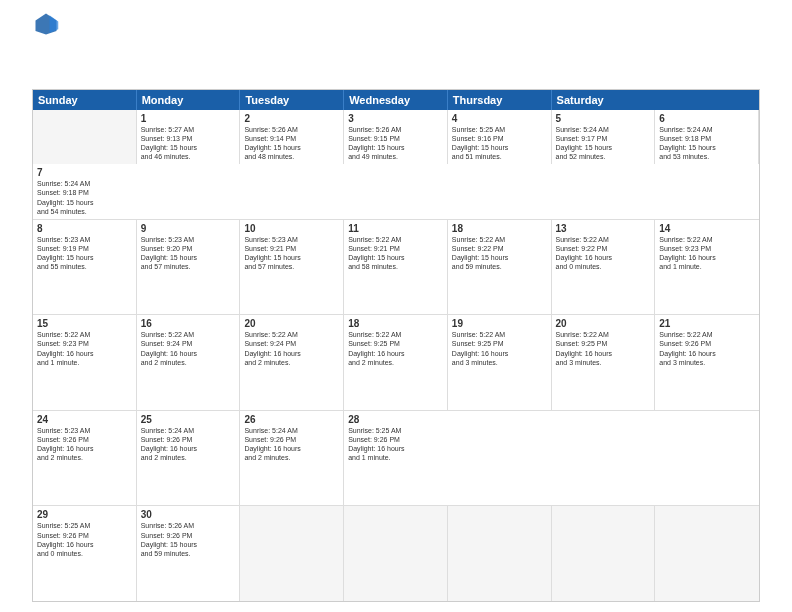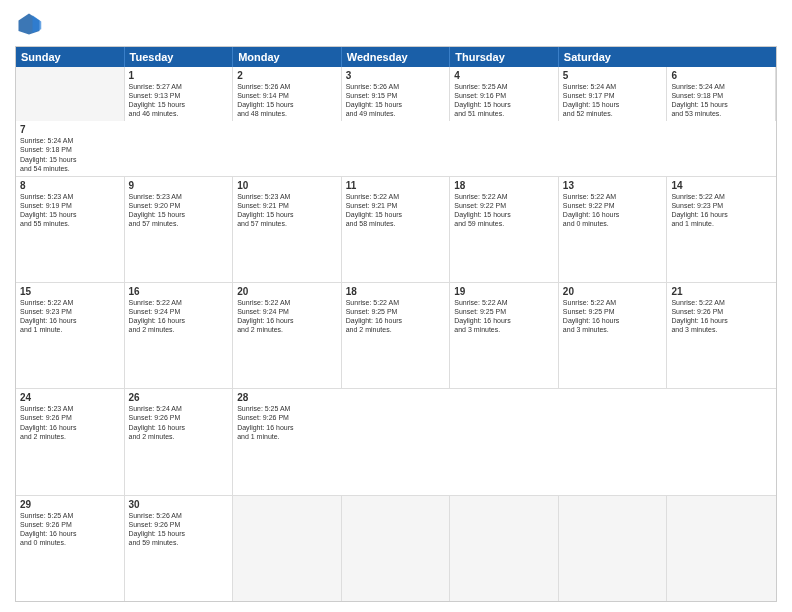--- a/index.html
+++ b/index.html
@@ -6,23 +6,24 @@
     body {
       font-family: Arial, sans-serif;
       background: #fff;
       width: 792px;
       height: 612px;
       overflow: hidden;
     }
     .page {
       width: 792px;
       height: 612px;
-      padding: 10px 15px;
+      padding: 10px 32px;
       display: flex;
       flex-direction: column;
+      gap: 43px;
     }
     .header {
       display: flex;
       justify-content: space-between;
       align-items: flex-start;
       margin-bottom: 8px;
     }
     .logo {
       display: flex;
       align-items: center;
@@ -126,22 +127,22 @@
     </div>
     <div class="title-block">
       <h1></h1>
       <h2></h2>
     </div>
   </div>
 
   <div class="calendar">
     <div class="cal-header">
     <div class="cal-header-cell">Sunday</div>
+        <div class="cal-header-cell">Monday</div>
         <div class="cal-header-cell">Tuesday</div>
-        <div class="cal-header-cell">Monday</div>
         <div class="cal-header-cell">Wednesday</div>
         <div class="cal-header-cell">Thursday</div>
         <div class="cal-header-cell">Saturday</div>
       </div>
     <div class="cal-body">
     <div class="cal-row">
           <div class="cal-cell empty"></div>
           <div class="cal-cell">
             <span class="day-num">1</span>
             <div class="cell-text" style="white-space: pre-line;">Sunrise: 5:27 AM
@@ -296,20 +297,27 @@
         </div>
         <div class="cal-row">
           <div class="cal-cell">
             <span class="day-num">24</span>
             <div class="cell-text" style="white-space: pre-line;">Sunrise: 5:23 AM
 Sunset: 9:26 PM
 Daylight: 16 hours
 and 2 minutes.</div>
           </div>
           <div class="cal-cell">
+            <span class="day-num">25</span>
+            <div class="cell-text" style="white-space: pre-line;">Sunrise: 5:24 AM
+Sunset: 9:26 PM
+Daylight: 16 hours
+and 2 minutes.</div>
+          </div>
+          <div class="cal-cell">
             <span class="day-num">26</span>
             <div class="cell-text" style="white-space: pre-line;">Sunrise: 5:24 AM
 Sunset: 9:26 PM
 Daylight: 16 hours
 and 2 minutes.</div>
           </div>
           <div class="cal-cell">
             <span class="day-num">28</span>
             <div class="cell-text" style="white-space: pre-line;">Sunrise: 5:25 AM
 Sunset: 9:26 PM

